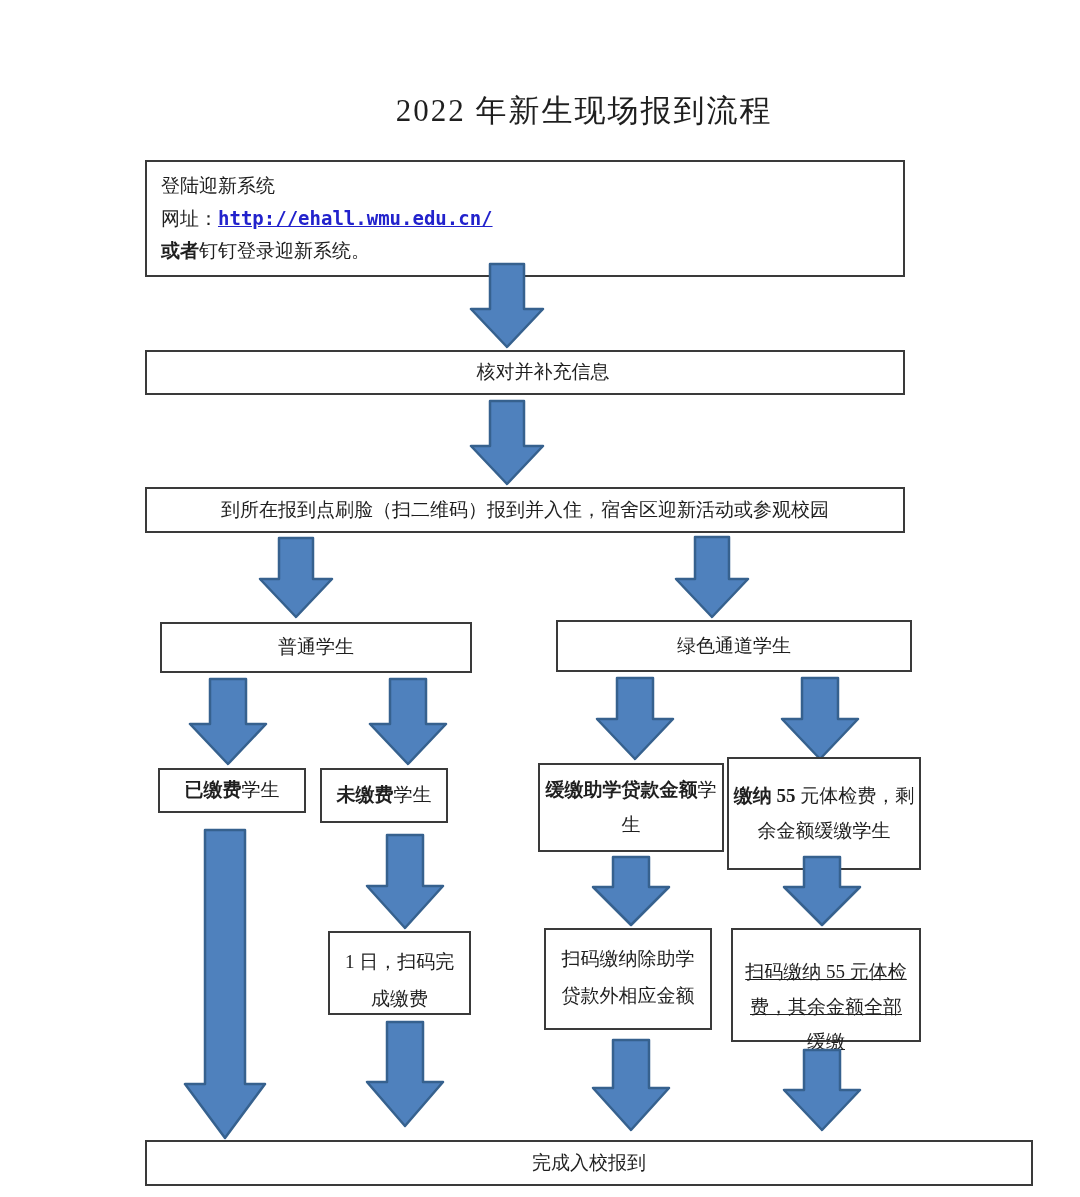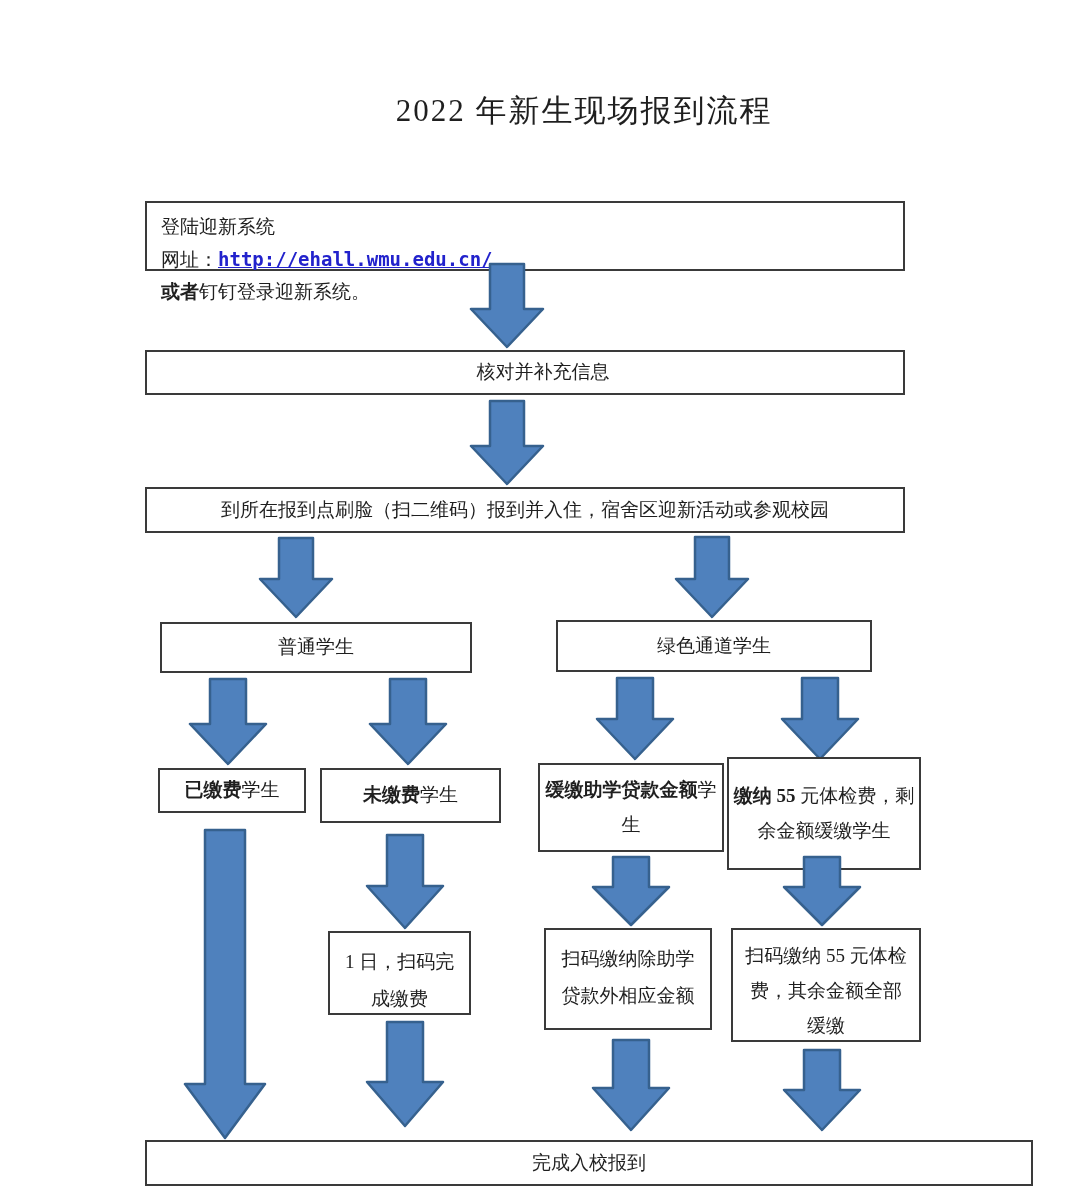--- a/index.html
+++ b/index.html
@@ -34,21 +34,21 @@
   .arrow{position:absolute;line-height:0;}
   .loginline{line-height:32px;}
 </style>
 </head>
 <body>
 
 <div class="canvas">
 
   <div class="title">2022 年新生现场报到流程</div>
 
-  <div class="box pad" style="left:145px;top:160px;width:760px;height:70px;margin-top:41px;">
+  <div class="box pad" style="left:145px;top:160px;width:760px;height:117px;">
     <div class="loginline">登陆迎新系统</div>
     <div class="loginline"><span>网址：</span><a href="#" class="link">http://ehall.wmu.edu.cn/</a></div>
     <div class="loginline"><span class="b">或者</span><span>钉钉登录迎新系统。</span></div>
   </div>
 
   <div class="arrow" style="left: 469px; top: 262px; width: 76px; height: 87px;"><svg width="76" height="87" viewBox="0 0 76 87">
         <polygon points="21,2 55,2 55,47 74,47 38,85 2,47 21,47" fill="var(--arrow-fill)" stroke="var(--arrow-stroke)" stroke-width="2.5" stroke-linejoin="round"></polygon>
       </svg></div>
 
   <div class="box center" style="left:145px;top:350px;width:760px;height:45px;padding-left:36px;">
@@ -66,41 +66,41 @@
   <div class="arrow" style="left: 258px; top: 536px; width: 76px; height: 83px;"><svg width="76" height="83" viewBox="0 0 76 83">
         <polygon points="21,2 55,2 55,43 74,43 38,81 2,43 21,43" fill="var(--arrow-fill)" stroke="var(--arrow-stroke)" stroke-width="2.5" stroke-linejoin="round"></polygon>
       </svg></div>
   <div class="arrow" style="left: 674px; top: 535px; width: 76px; height: 84px;"><svg width="76" height="84" viewBox="0 0 76 84">
         <polygon points="21,2 55,2 55,44 74,44 38,82 2,44 21,44" fill="var(--arrow-fill)" stroke="var(--arrow-stroke)" stroke-width="2.5" stroke-linejoin="round"></polygon>
       </svg></div>
 
   <div class="box center" style="left:160px;top:622px;width:312px;height:51px;">
     <span>普通学生</span>
   </div>
-  <div class="box center" style="left:556px;top:620px;width:316px;height:52px;">
+  <div class="box center" style="left:556px;top:620px;width:356px;height:52px;">
     <span>绿色通道学生</span>
   </div>
 
   <div class="arrow" style="left: 188px; top: 677px; width: 80px; height: 89px;"><svg width="80" height="89" viewBox="0 0 80 89">
         <polygon points="22,2 58,2 58,47 78,47 40,87 2,47 22,47" fill="var(--arrow-fill)" stroke="var(--arrow-stroke)" stroke-width="2.5" stroke-linejoin="round"></polygon>
       </svg></div>
   <div class="arrow" style="left: 368px; top: 677px; width: 80px; height: 89px;"><svg width="80" height="89" viewBox="0 0 80 89">
         <polygon points="22,2 58,2 58,47 78,47 40,87 2,47 22,47" fill="var(--arrow-fill)" stroke="var(--arrow-stroke)" stroke-width="2.5" stroke-linejoin="round"></polygon>
       </svg></div>
   <div class="arrow" style="left: 595px; top: 676px; width: 80px; height: 85px;"><svg width="80" height="85" viewBox="0 0 80 85">
         <polygon points="22,2 58,2 58,43 78,43 40,83 2,43 22,43" fill="var(--arrow-fill)" stroke="var(--arrow-stroke)" stroke-width="2.5" stroke-linejoin="round"></polygon>
       </svg></div>
   <div class="arrow" style="left: 780px; top: 676px; width: 80px; height: 85px;"><svg width="80" height="85" viewBox="0 0 80 85">
         <polygon points="22,2 58,2 58,43 78,43 40,83 2,43 22,43" fill="var(--arrow-fill)" stroke="var(--arrow-stroke)" stroke-width="2.5" stroke-linejoin="round"></polygon>
       </svg></div>
 
   <div class="box center" style="left:158px;top:768px;width:148px;height:45px;">
     <span><span class="b">已缴费</span><span>学生</span></span>
   </div>
-  <div class="box center" style="left:320px;top:768px;width:181px;height:55px;">
+  <div class="box center" style="left:320px;top:768px;width:128px;height:55px;">
     <span><span class="b">未缴费</span><span>学生</span></span>
   </div>
   <div class="box center" style="left:538px;top:763px;width:186px;height:89px;line-height:1.8;">
     <span><span class="b">缓缴助学贷款金额</span><span>学生</span></span>
   </div>
   <div class="box center" style="left:727px;top:757px;width:194px;height:113px;line-height:1.8;justify-content:center;">
     <span><span class="b">缴纳 55 </span><span>元体检费，剩余金额缓缴学生</span></span>
   </div>
 
   <div class="arrow" style="left: 183px; top: 828px; width: 84px; height: 312px;"><svg width="84" height="312" viewBox="0 0 84 312">
@@ -115,21 +115,21 @@
   <div class="arrow" style="left: 782px; top: 855px; width: 80px; height: 72px;"><svg width="80" height="72" viewBox="0 0 80 72">
         <polygon points="22,2 58,2 58,32 78,32 40,70 2,32 22,32" fill="var(--arrow-fill)" stroke="var(--arrow-stroke)" stroke-width="2.5" stroke-linejoin="round"></polygon>
       </svg></div>
 
   <div class="box wrapleft" style="left:328px;top:931px;width:143px;height:84px;">
     <span>1 日，扫码完成缴费</span>
   </div>
   <div class="box wrapleft" style="left:544px;top:928px;width:168px;height:102px;">
     <span>扫码缴纳除助学贷款外相应金额</span>
   </div>
-  <div class="box wrapleft" style="left:731px;top:928px;width:190px;height:114px;line-height:1.85;padding:8px 12px;">
+  <div class="box wrapleft" style="left:731px;top:928px;width:190px;height:114px;line-height:1.85;padding:24px 12px;text-decoration:underline;">
     <span>扫码缴纳 55 元体检费，其余金额全部缓缴</span>
   </div>
 
   <div class="arrow" style="left: 365px; top: 1020px; width: 80px; height: 108px;"><svg width="80" height="108" viewBox="0 0 80 108">
         <polygon points="22,2 58,2 58,62 78,62 40,106 2,62 22,62" fill="var(--arrow-fill)" stroke="var(--arrow-stroke)" stroke-width="2.5" stroke-linejoin="round"></polygon>
       </svg></div>
   <div class="arrow" style="left: 591px; top: 1038px; width: 80px; height: 94px;"><svg width="80" height="94" viewBox="0 0 80 94">
         <polygon points="22,2 58,2 58,50 78,50 40,92 2,50 22,50" fill="var(--arrow-fill)" stroke="var(--arrow-stroke)" stroke-width="2.5" stroke-linejoin="round"></polygon>
       </svg></div>
   <div class="arrow" style="left: 782px; top: 1048px; width: 80px; height: 84px;"><svg width="80" height="84" viewBox="0 0 80 84">

